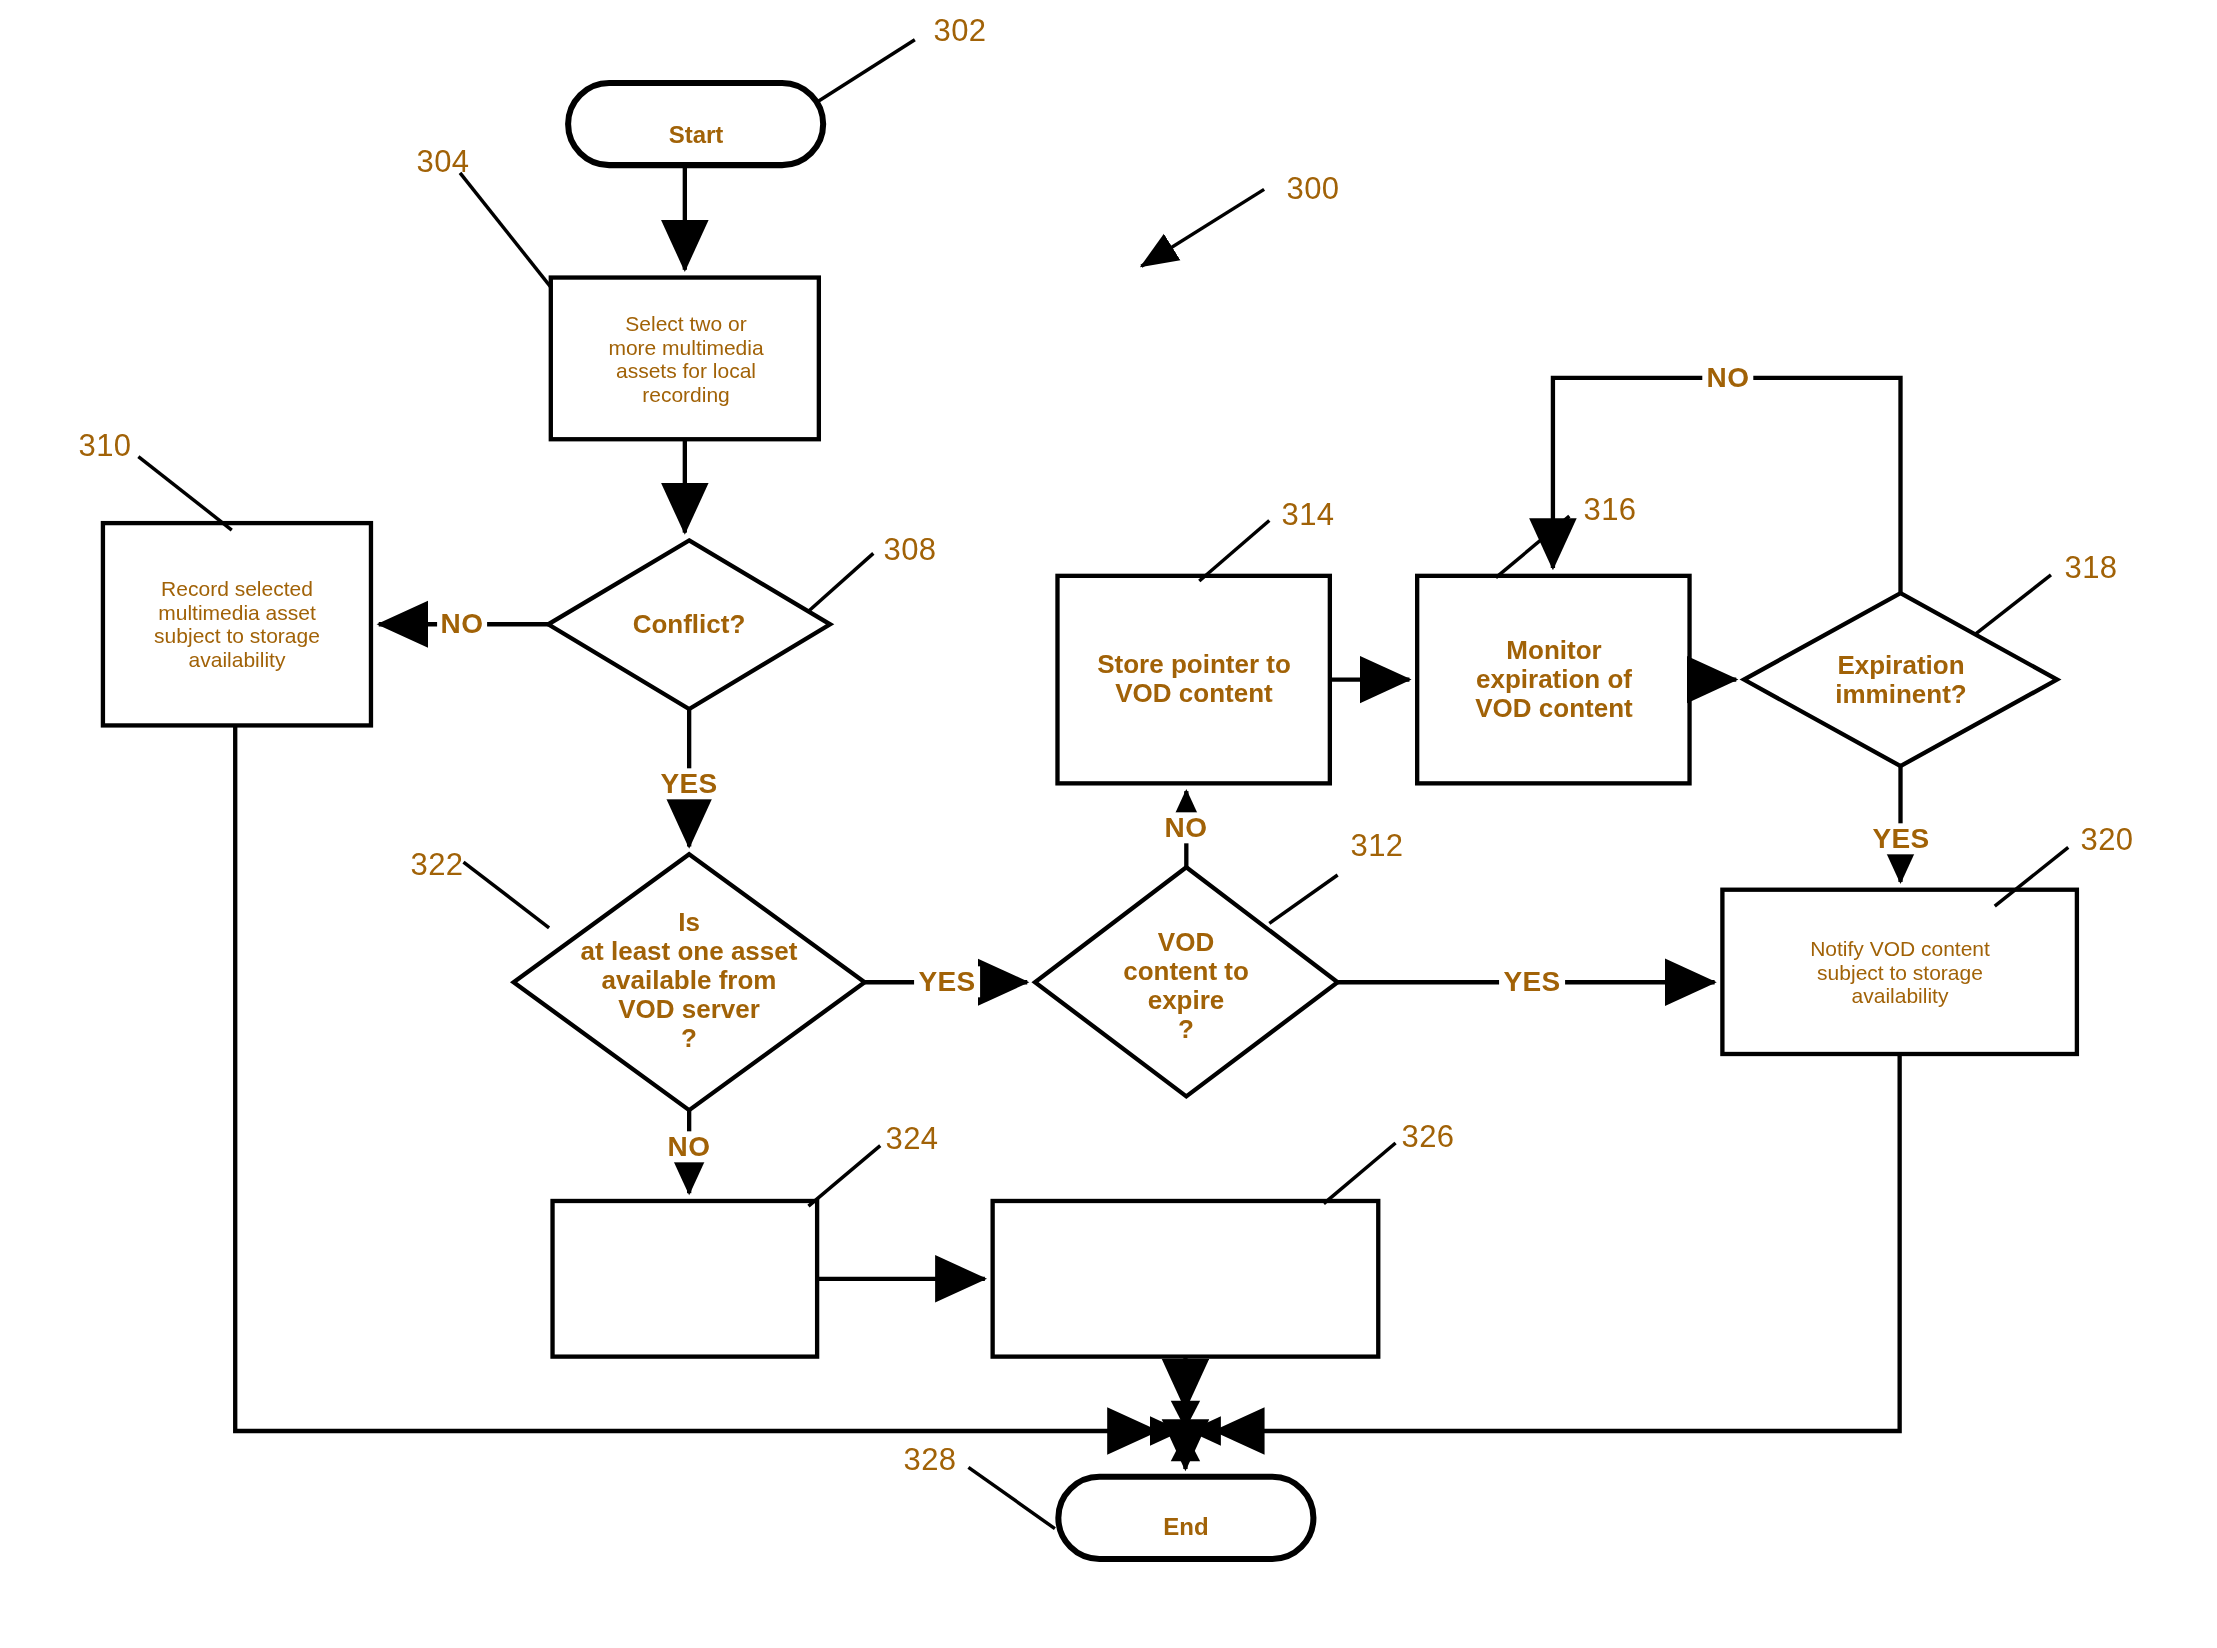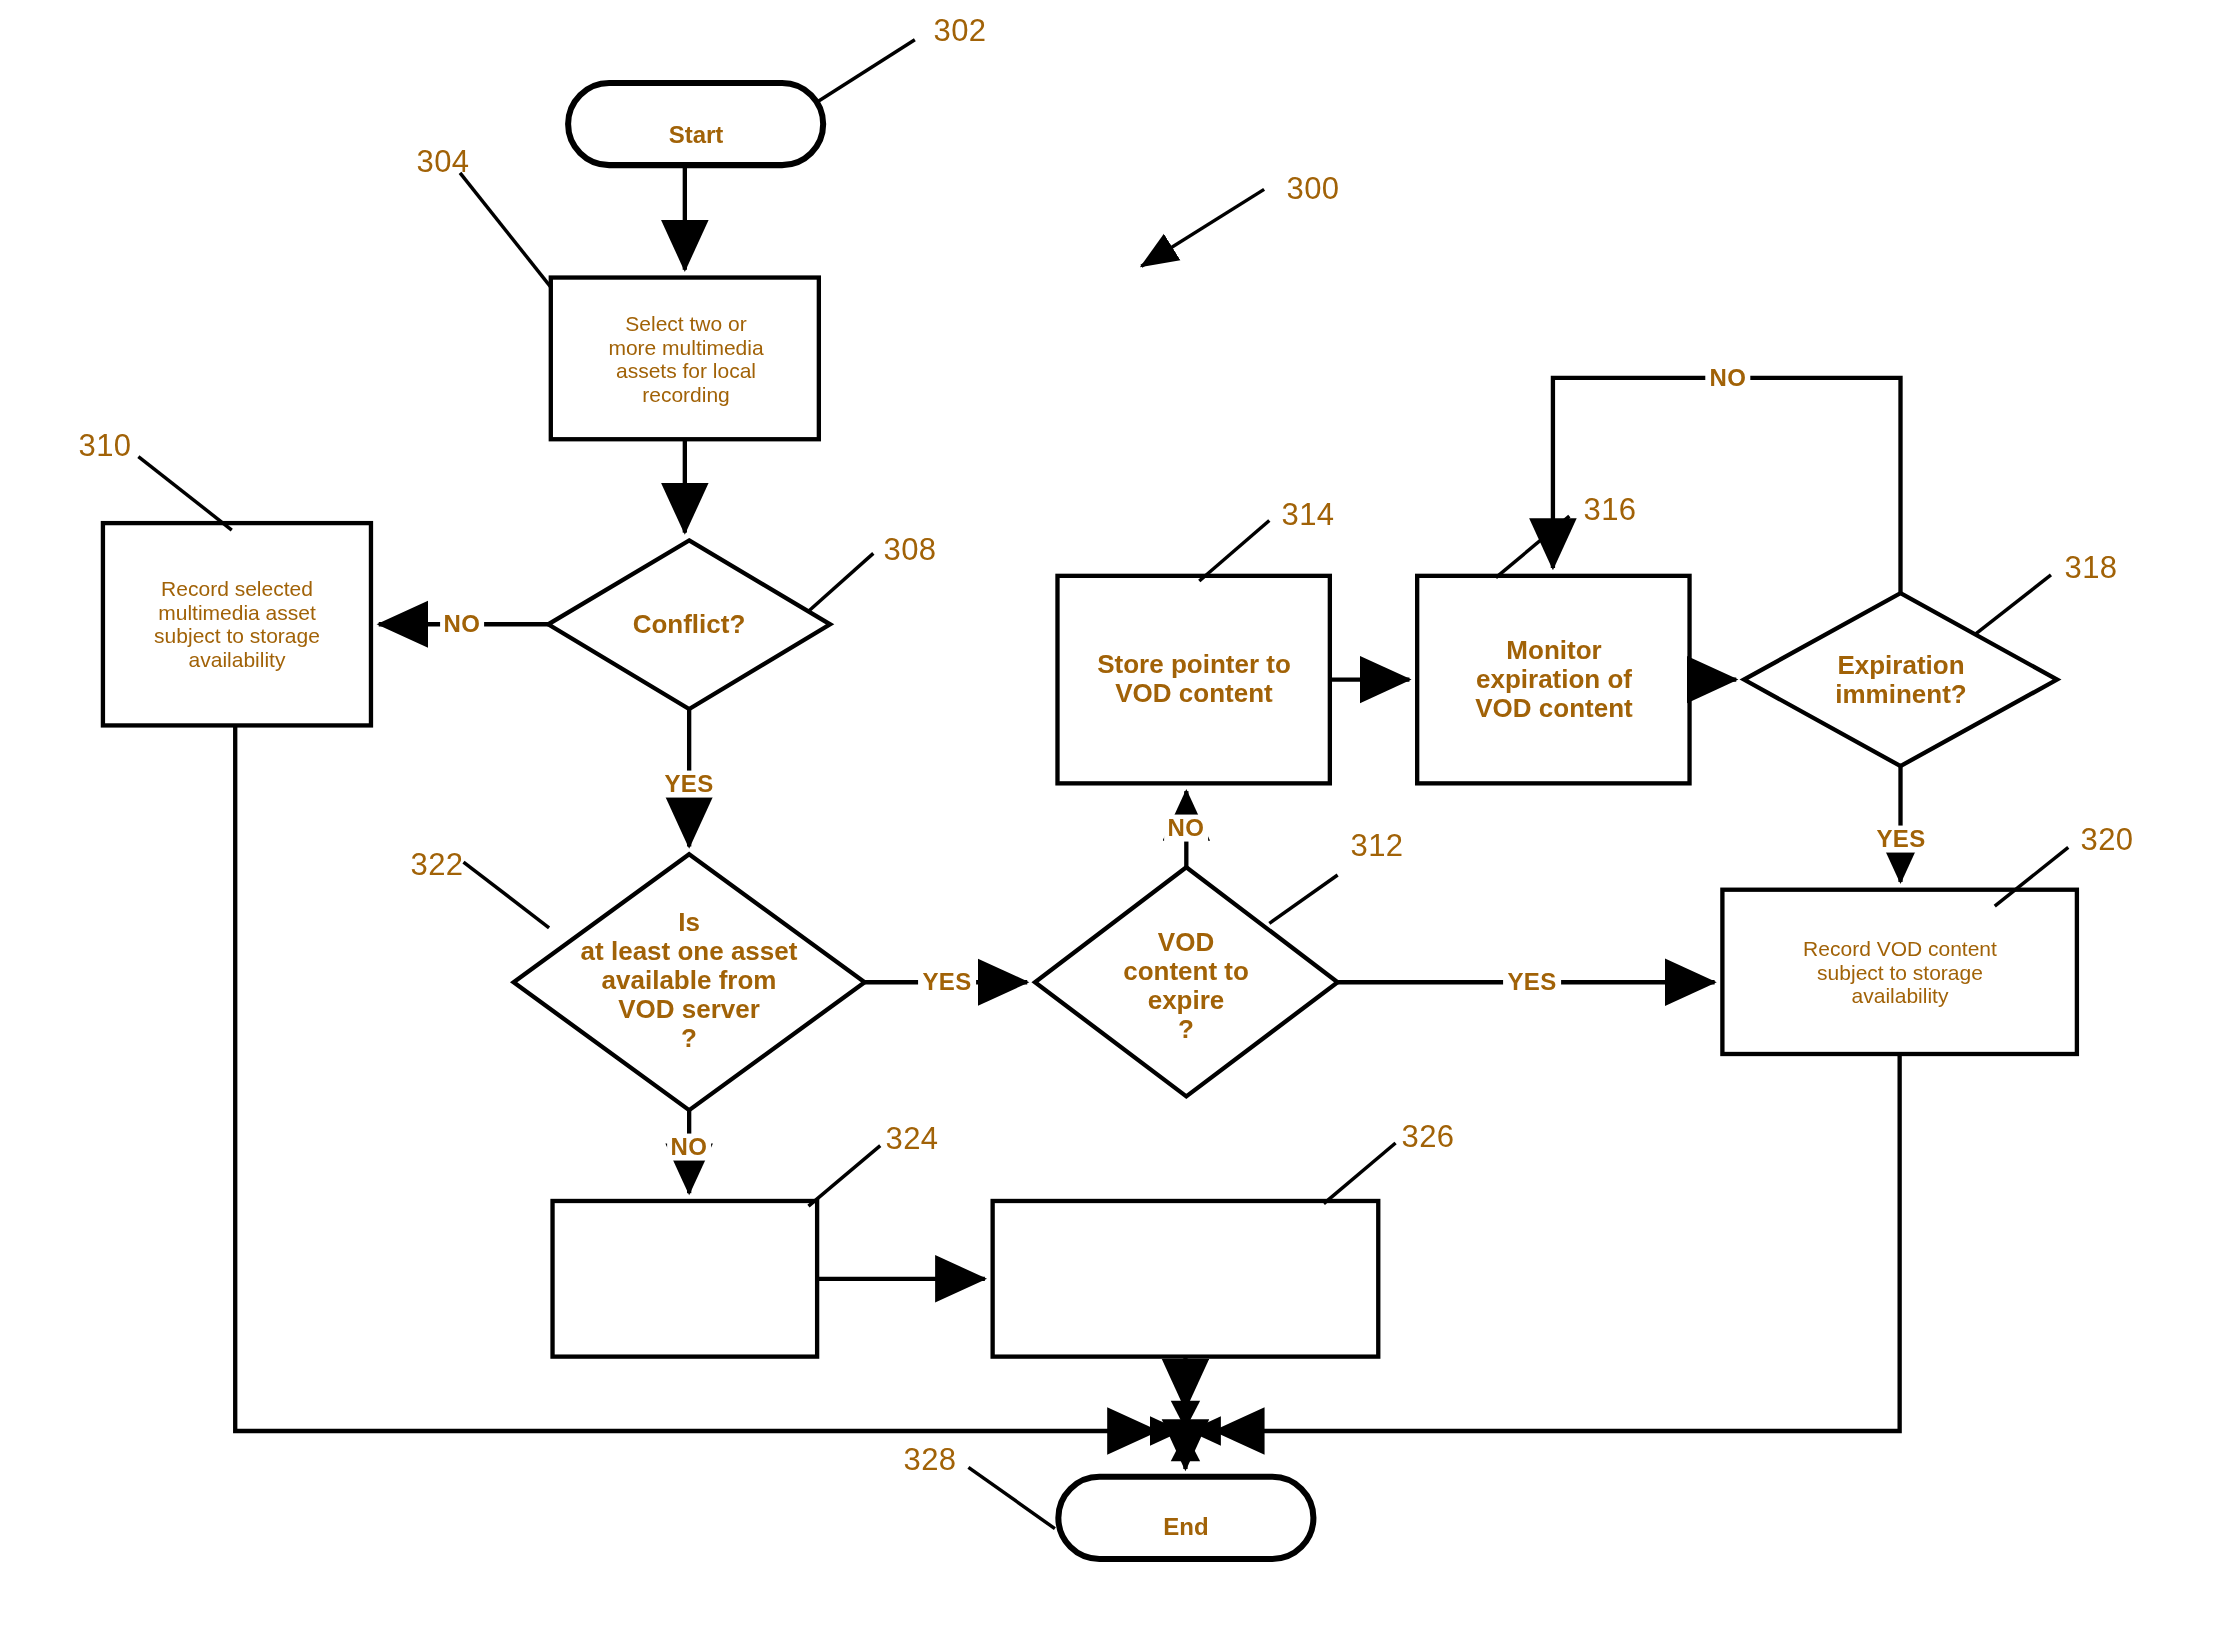--- a/index.html
+++ b/index.html
@@ -77,21 +77,21 @@
   .term-text {
     font-size: 24px;
     font-weight: bold;
   }
   .ref-num {
     font-size: 31px;
     font-weight: normal;
     letter-spacing: 0.4px;
   }
   .edge-label {
-    font-size: 24px;
+    font-size: 28px;
     font-weight: bold;
     letter-spacing: 0.4px;
   }
 </style>
 </head>
 <body>
 
 <div id="canvas">
 
   <svg class="diagram" viewBox="0 0 2564 1906">
@@ -227,21 +227,21 @@
 
     <div class="txt node-text-bold" style="left:1554px; top:680px;">Monitor
 expiration of
 VOD content</div>
     <div class="txt ref-num" style="left:1610px; top:510px;">316</div>
 
     <div class="txt node-text-bold" style="left:1901px; top:680px;">Expiration
 imminent?</div>
     <div class="txt ref-num" style="left:2091px; top:568px;">318</div>
 
-    <div class="txt node-text" style="left:1900px; top:972px;">Record VOD content
+    <div class="txt node-text" style="left:1900px; top:972px;">Notify VOD content
 subject to storage
 availability</div>
     <div class="txt ref-num" style="left:2107px; top:840px;">320</div>
 
     <div class="txt ref-num" style="left:912px; top:1139px;">324</div>
 
     <div class="txt ref-num" style="left:1428px; top:1137px;">326</div>
 
     <div class="txt term-text" style="left:1186px; top:1527px;">End</div>
     <div class="txt ref-num" style="left:930px; top:1460px;">328</div>

